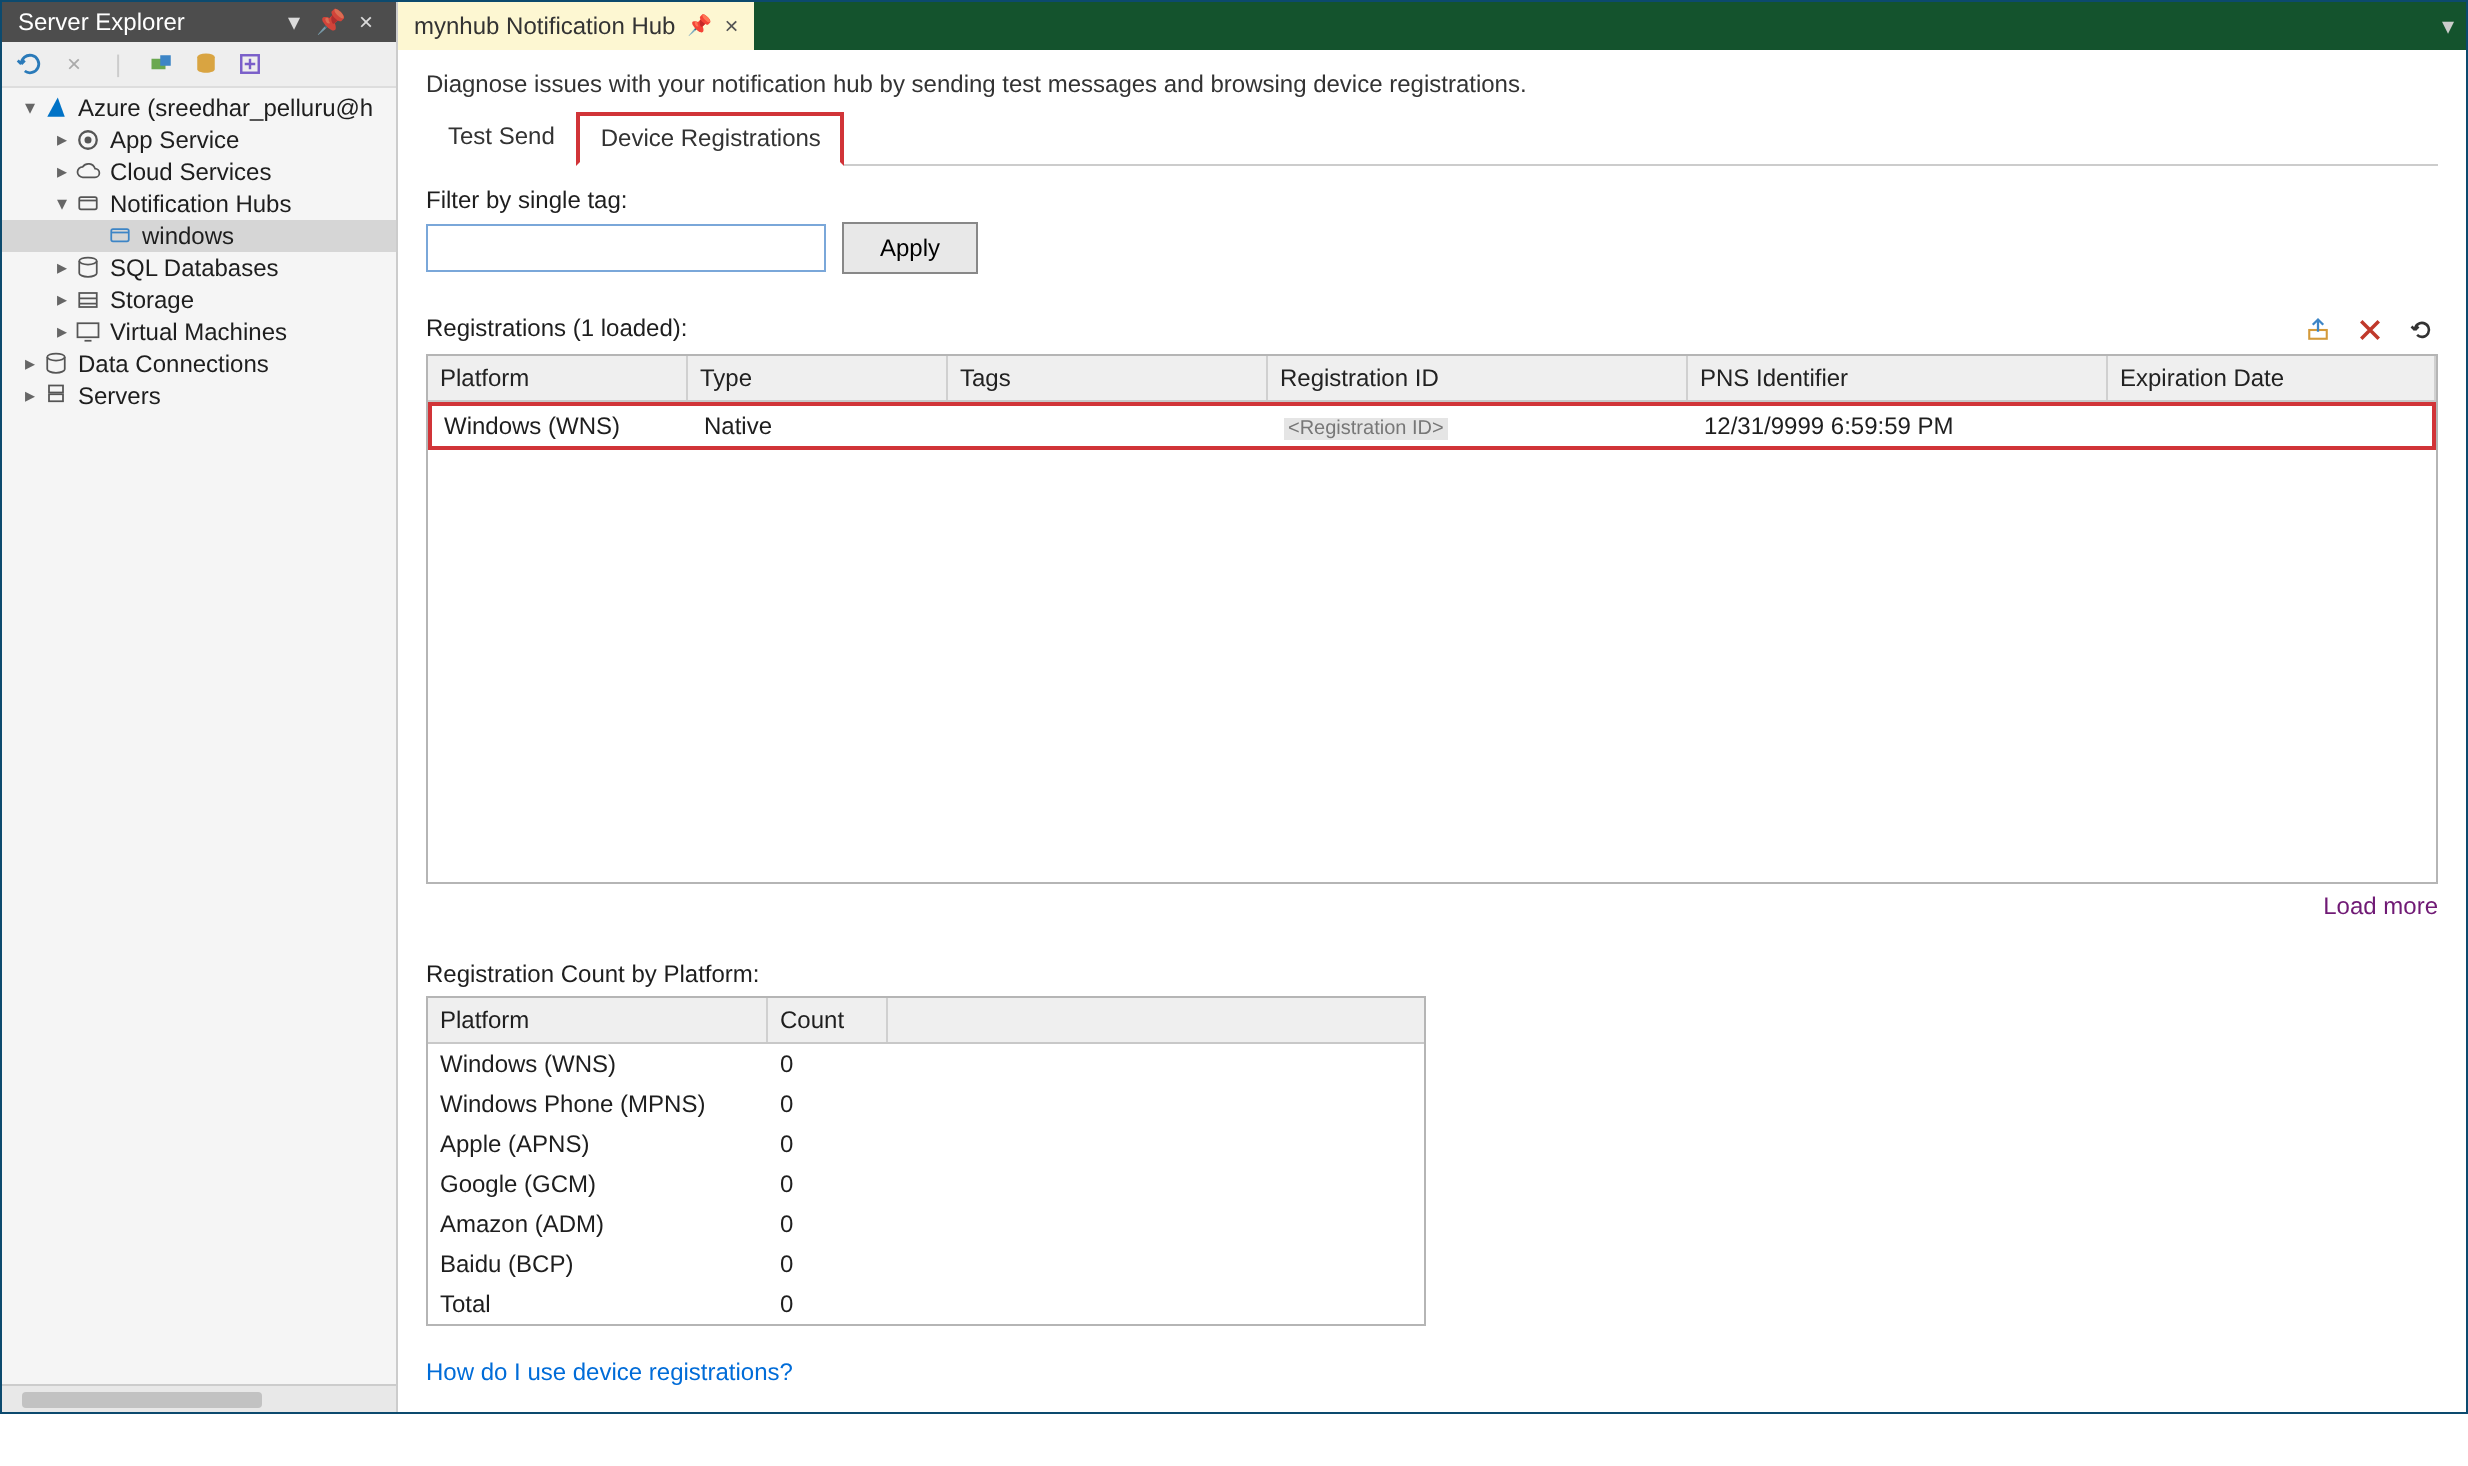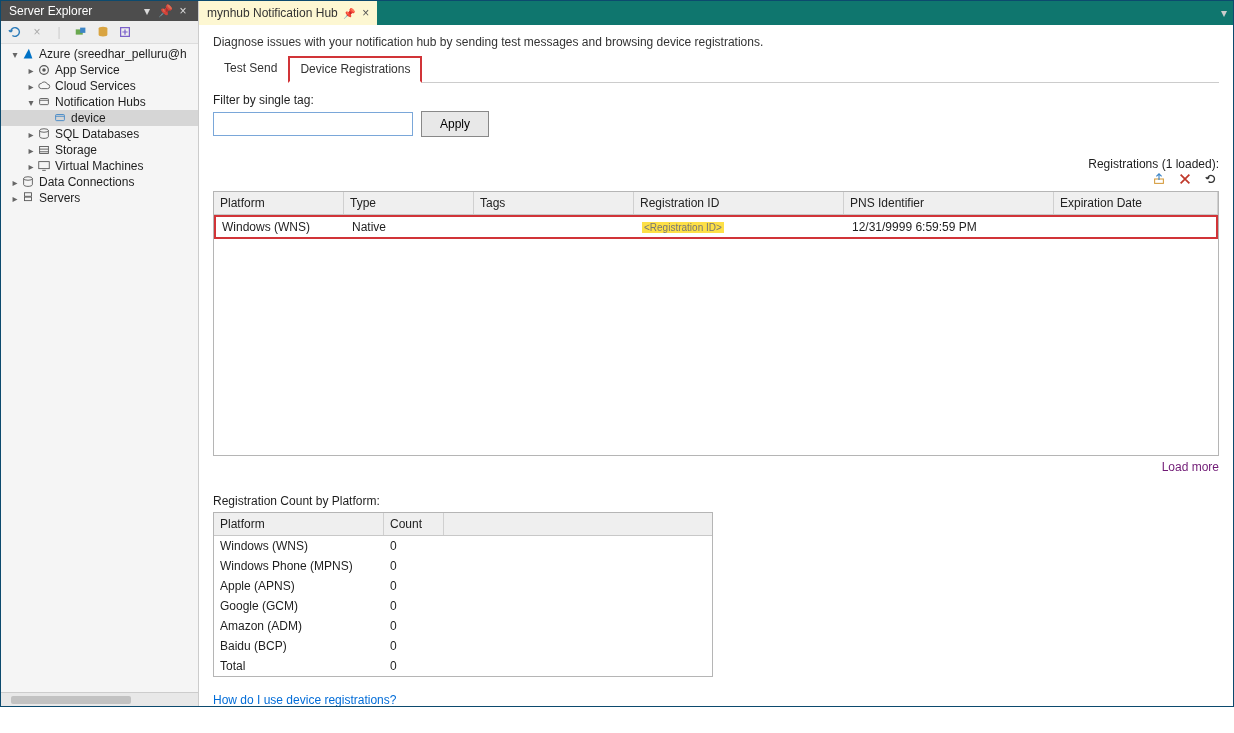--- a/index.html
+++ b/index.html
@@ -18,21 +18,21 @@
 .tree-row.selected { background:#d6d6d6; }
 .tree-ind { display:inline-block; }
 .tree-exp { width:12px; text-align:center; color:#666; font-size:10px; }
 .tree-icon { width:16px; text-align:center; margin-right:2px; }
 .tree-label { padding-right:6px; }
 .sidebar-scroll { height:14px; background:#e8e8e8; border-top:1px solid #ccc; position:relative; }
 .sidebar-scroll .thumb { position:absolute; left:10px; top:3px; width:120px; height:8px; background:#c2c2c2; border-radius:2px; }
 
 
 .main { flex:1; display:flex; flex-direction:column; background:#fff; }
-.doc-tabs { background:#0f766e; display:flex; align-items:stretch; height:24px; }
+.doc-tabs { background:#14532d; display:flex; align-items:stretch; height:24px; }
 .doc-tab { background:#fdf7d2; color:#333; padding:3px 8px; display:flex; align-items:center; gap:6px; font-size:12px; }
 .doc-tab.active { background:#fdf7d2; }
 .doc-tab .pin { font-size:10px; color:#8a7a1f; }
 .doc-tab .close { font-size:12px; color:#555; cursor:pointer; }
 .doc-tabs .spacer { flex:1; }
 .doc-tabs .menu { color:#ccc; padding:0 6px; display:flex; align-items:center; cursor:pointer; }
 
 .doc-body { flex:1; padding:10px 14px 8px 14px; display:flex; flex-direction:column; overflow:auto; background:#fff; }
 .description { color:#333; margin-bottom:6px; }
 
@@ -40,21 +40,21 @@
 .inner-tab { padding:4px 10px 5px 10px; background:#fff; cursor:pointer; color:#333; border:1px solid transparent; border-bottom:none; position:relative; top:1px; }
 .inner-tab.active { border:2px solid #d13438; border-bottom:2px solid #fff; background:#fff; }
 .inner-tab.inactive { border:1px solid transparent; }
 
 .filter-section { margin-top:10px; }
 .filter-label { margin-bottom:4px; }
 .filter-row { display:flex; gap:8px; align-items:center; }
 .filter-input { width:200px; height:24px; border:1px solid #7aa7d9; padding:2px 4px; font-family:inherit; font-size:12px; }
 .apply-btn { height:26px; padding:0 18px; background:#e8e8e8; border:1px solid #888; font-family:inherit; font-size:12px; cursor:pointer; }
 
-.reg-header-row { display:flex; align-items:flex-end; margin-top:20px;flex-direction:column; }
+.reg-header-row { display:flex; align-items:flex-start; margin-top:20px; }
 .reg-header-row .label { flex:1; }
 .reg-header-row .actions { display:flex; gap:10px; }
 .reg-header-row .act { width:16px; height:16px; cursor:pointer; display:inline-flex; align-items:center; justify-content:center; }
 
 .grid { border:1px solid #b5b5b5; margin-top:4px; }
 .grid-head { display:flex; background:#efefef; border-bottom:1px solid #c8c8c8; }
 .grid-head .col { padding:4px 6px; border-right:1px solid #d0d0d0; font-weight:400; color:#222; }
 .grid-body { height:240px; overflow:auto; background:#fff; }
 .grid-row { display:flex; border:2px solid #d13438; border-top:2px solid #d13438; }
 .grid-row .cell { padding:3px 6px; overflow:hidden; text-overflow:ellipsis; white-space:nowrap; }
@@ -72,21 +72,21 @@
 .count-table .ct-head { display:flex; background:#efefef; border-bottom:1px solid #c8c8c8; }
 .count-table .ct-head .ccol { padding:4px 6px; border-right:1px solid #d0d0d0; }
 .count-table .ct-row { display:flex; }
 .count-table .ct-row .ccell { padding:3px 6px; }
 .cc-platform { width:170px; }
 .cc-count { width:60px; }
 
 .help-link { margin-top:16px; color:#006cd8; cursor:pointer; }
 
 svg { display:block; }
-.regid-placeholder { color:#777; font-size:10px; background:#fde047; padding:0 2px; }
+.regid-placeholder { color:#777; font-size:10px; background:#e5e5e5; padding:0 2px; }
 </style>
 </head>
 <body>
 
 <div class="root">
 
   <div class="sidebar">
     <div class="sidebar-header">
       <span class="title">Server Explorer</span>
       <span class="hdr-icon">▾</span>
@@ -165,21 +165,21 @@
         </div>
         <div class="tree-row selected">
           <span class="tree-ind" style="width: 40px;"></span>
           <span class="tree-exp"></span>
           <span class="tree-icon">
             <svg width="14" height="14" viewBox="0 0 16 16">
               <rect x="3" y="4" width="10" height="7" rx="1" fill="none" stroke="#3d85c6"></rect>
               <path d="M3 6h10" stroke="#3d85c6"></path>
             </svg>
           </span>
-          <span class="tree-label">device</span>
+          <span class="tree-label">windows</span>
         </div>
         <div class="tree-row">
           <span class="tree-ind" style="width: 24px;"></span>
           <span class="tree-exp">▸</span>
           <span class="tree-icon">
             <svg width="14" height="14" viewBox="0 0 16 16">
               <ellipse cx="8" cy="4" rx="5" ry="2" fill="none" stroke="#555"></ellipse>
               <path d="M3 4v7c0 1 2 2 5 2s5-1 5-2V4" fill="none" stroke="#555"></path>
             </svg>
           </span>

